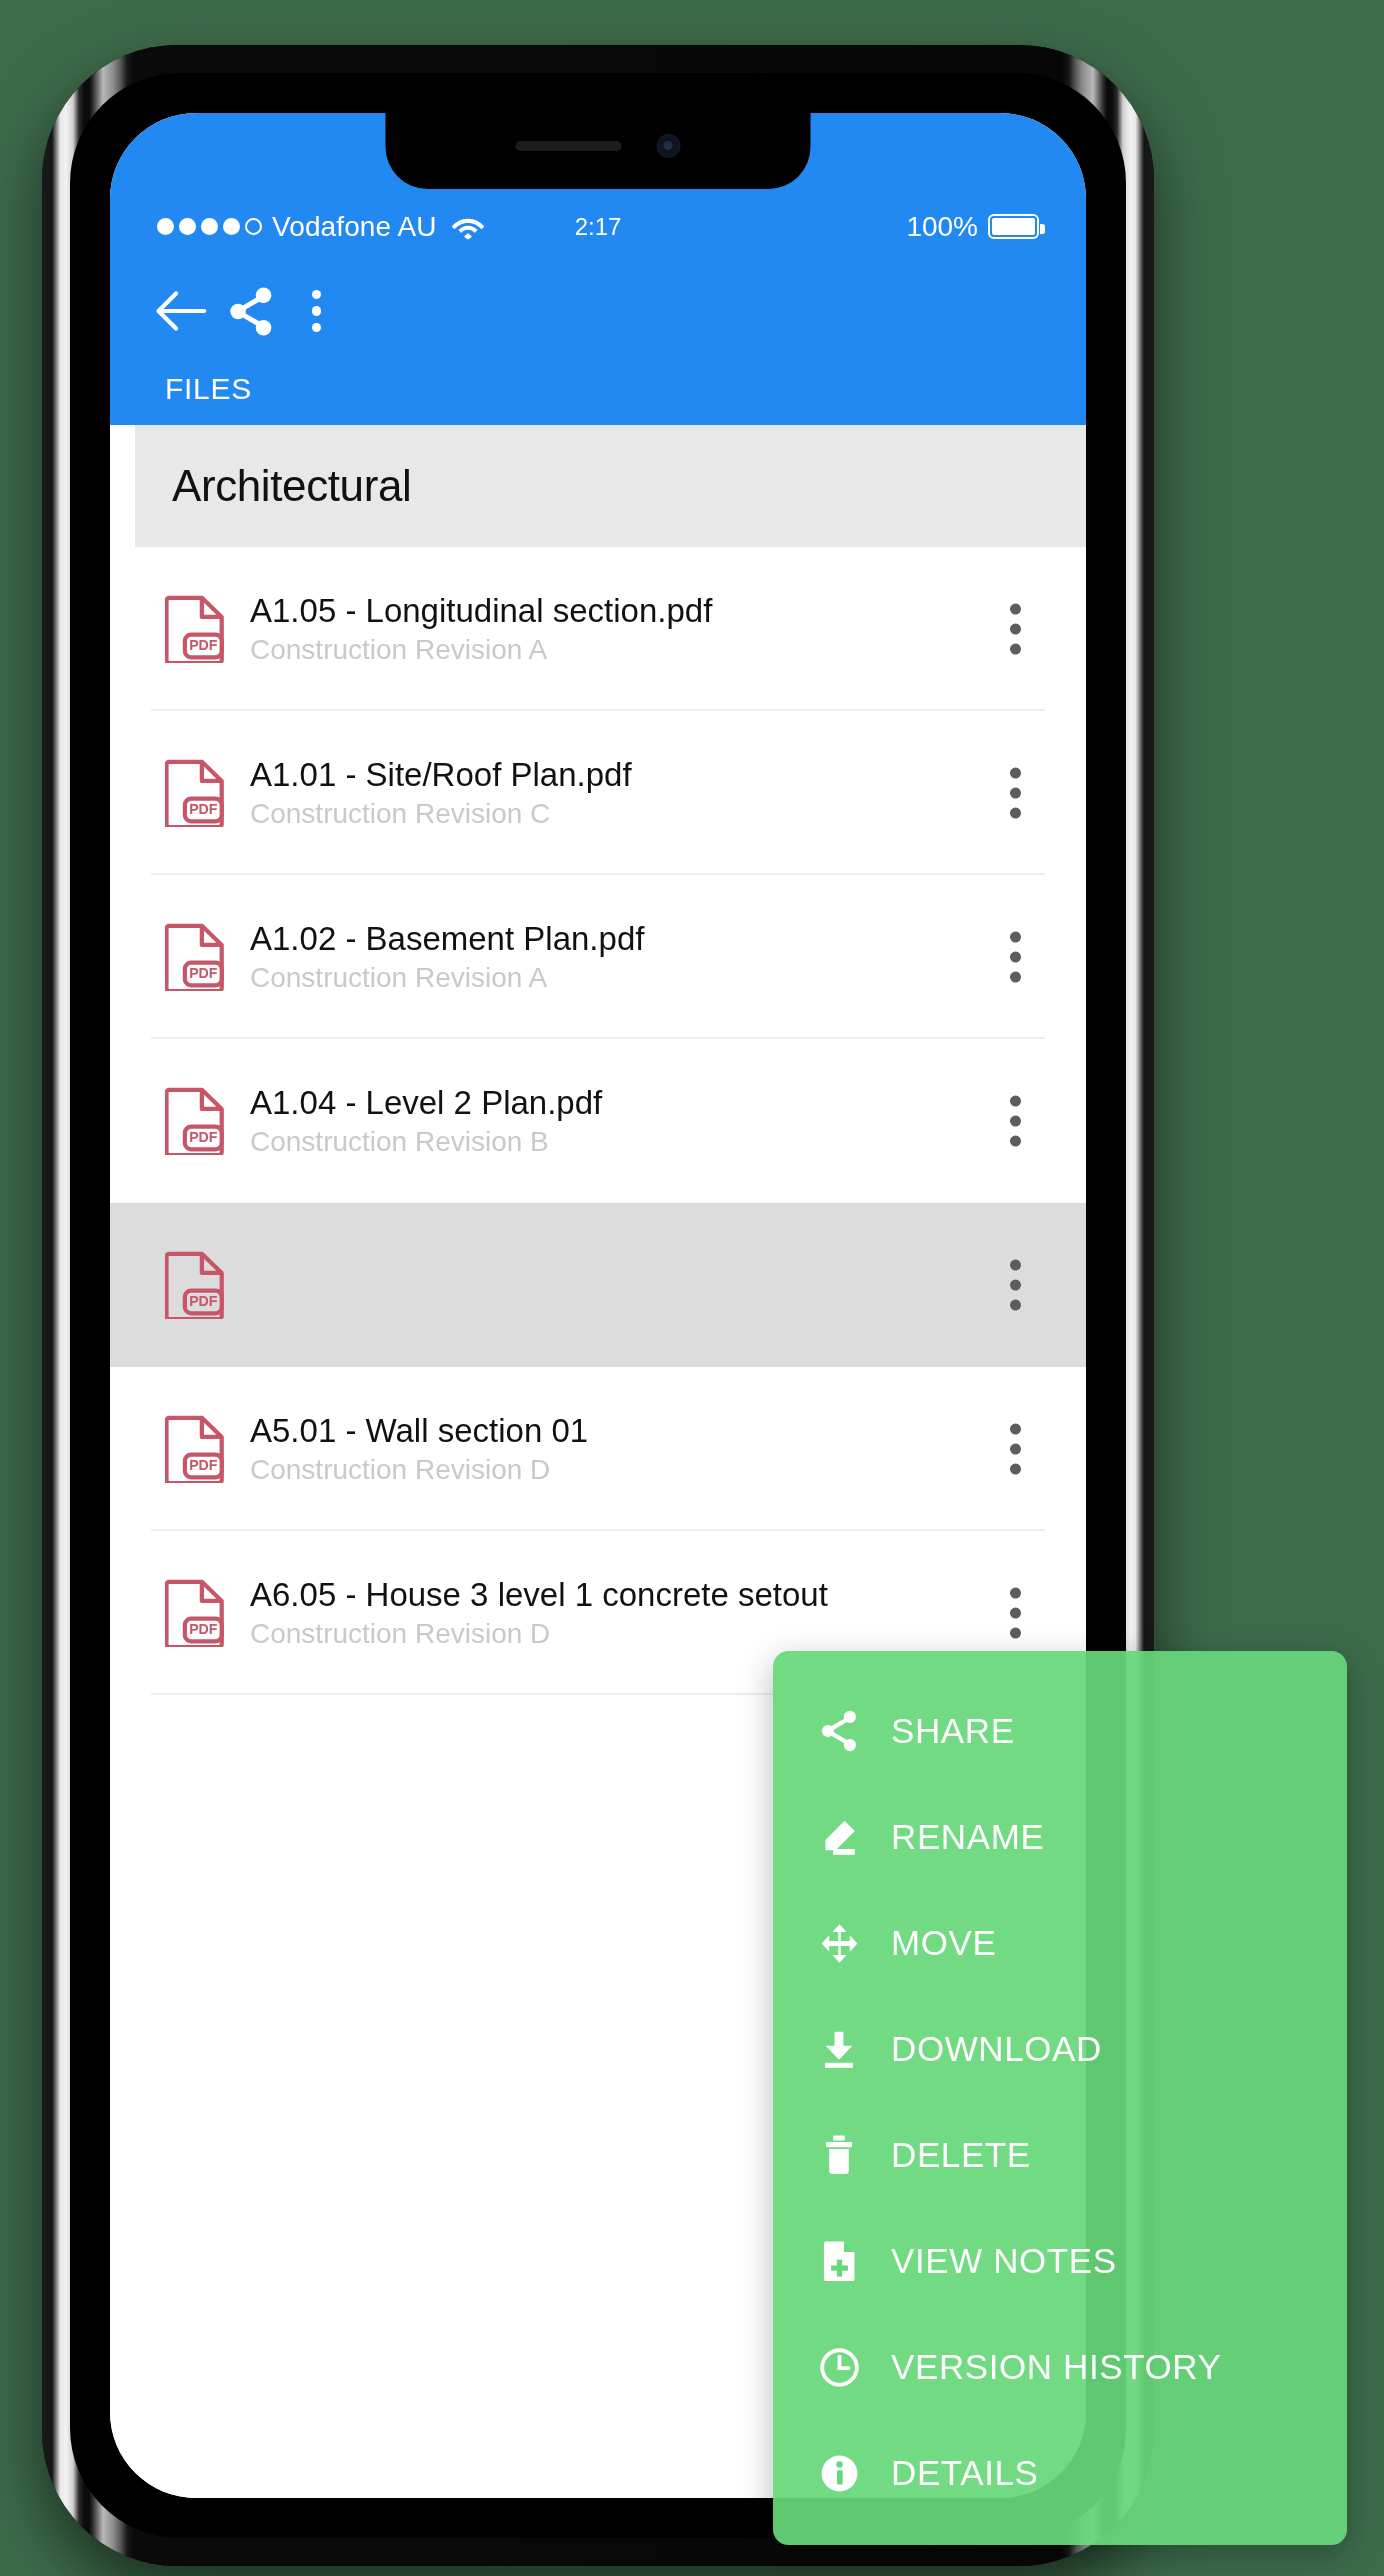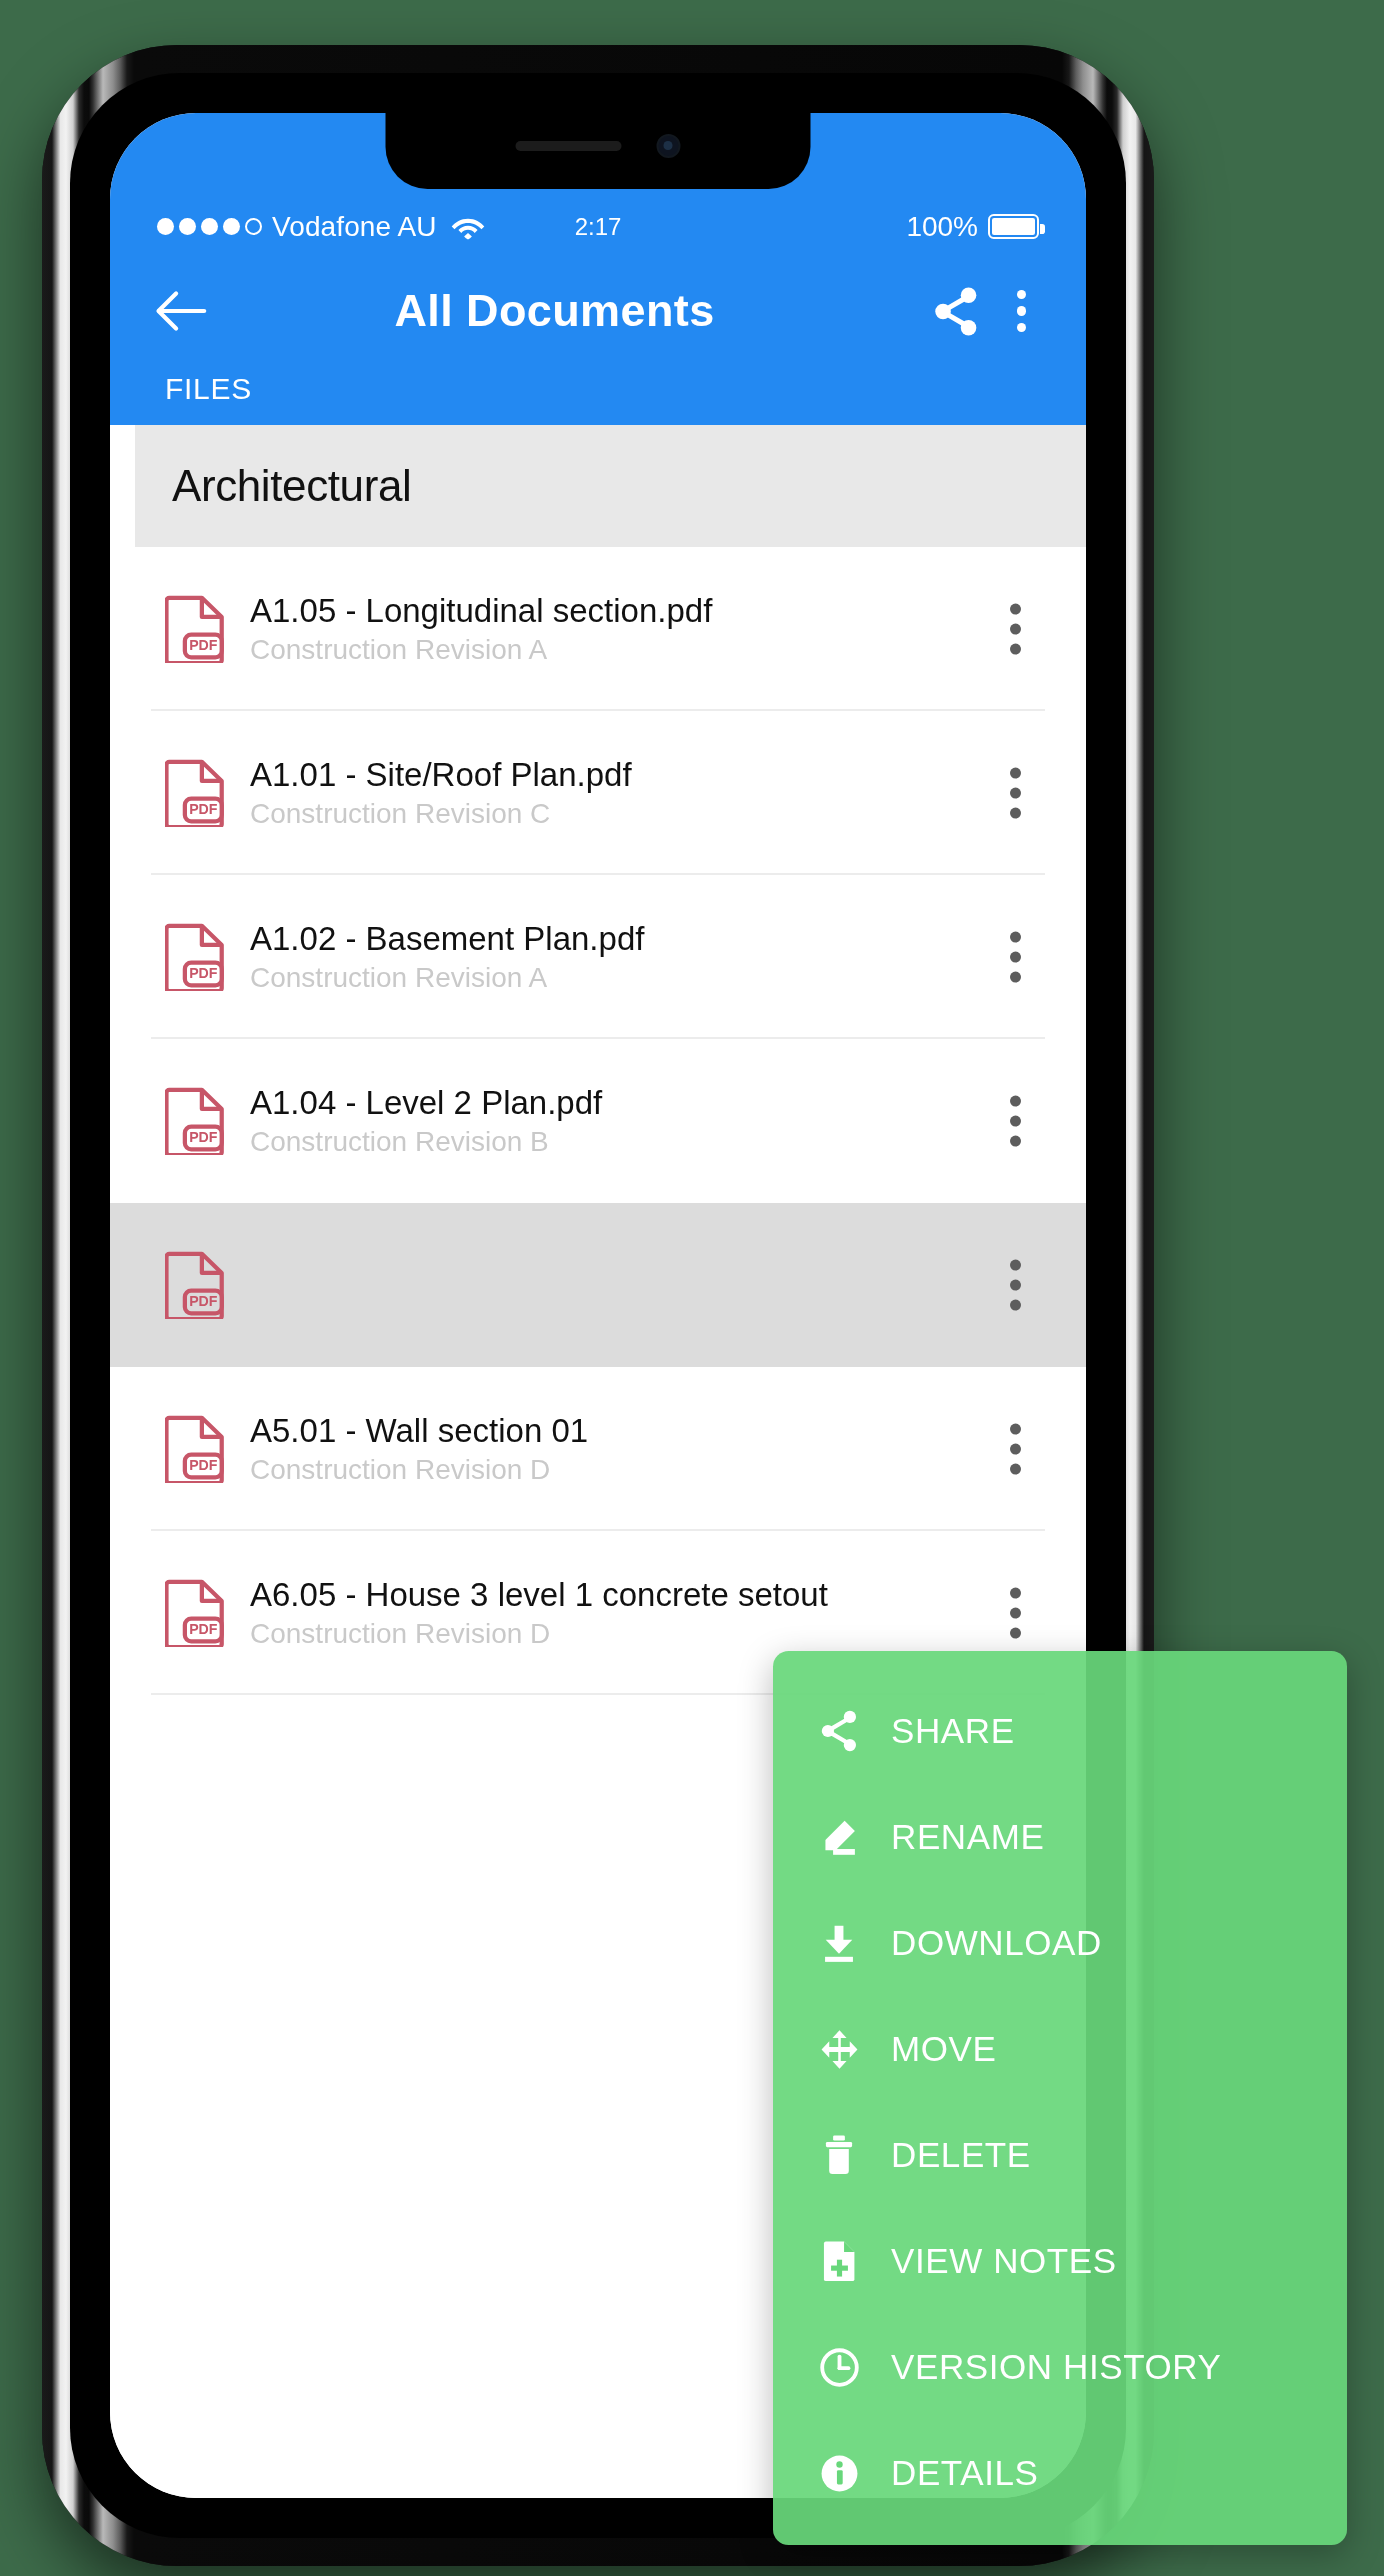--- a/index.html
+++ b/index.html
@@ -440,21 +440,20 @@
         </div>
 
         <div id="title-row">
           <div id="back-button">
             <svg width="52" height="44" viewBox="0 0 74 62">
               <path d="M30 6 L5 31 L30 56" stroke="#fff" stroke-width="6" fill="none" stroke-linecap="round" stroke-linejoin="round"></path>
               <line x1="6" y1="31" x2="70" y2="31" stroke="#fff" stroke-width="6" stroke-linecap="round"></line>
             </svg>
           </div>
 
-          <div id="page-title">All Documents</div>
 
           <div id="share-button">
             <svg width="47" height="51" viewBox="0 0 66 72">
               <circle cx="50" cy="13" r="11" fill="#fff"></circle>
               <circle cx="14" cy="36" r="11" fill="#fff"></circle>
               <circle cx="50" cy="59" r="11" fill="#fff"></circle>
               <line x1="44" y1="18" x2="20" y2="32" stroke="#fff" stroke-width="7" stroke-linecap="round"></line>
               <line x1="20" y1="40" x2="44" y2="54" stroke="#fff" stroke-width="7" stroke-linecap="round"></line>
             </svg>
           </div>
@@ -626,36 +625,36 @@
       <svg width="41" height="41" viewBox="0 0 64 64">
         <path d="M40 6 L56 22 L26 52 L10 52 L10 36 Z" fill="#fff"></path>
         <rect x="22" y="50" width="34" height="9" fill="#fff"></rect>
       </svg>
     </span>
     <span class="menu-label">RENAME</span>
   </div>
 
   <div class="menu-item">
     <span class="menu-icon">
+      <svg width="41" height="41" viewBox="0 0 64 64">
+        <path d="M32 2 L43 14 L34 14 L34 28 L48 28 L48 19 L60 32 L48 45 L48 36 L34 36 L34 50 L43 50 L32 62 L21 50 L30 50 L30 36 L16 36 L16 45 L4 32 L16 19 L16 28 L30 28 L30 14 L21 14 Z" fill="#fff"></path>
+      </svg>
+    </span>
+    <span class="menu-label">MOVE</span>
+  </div>
+
+  <div class="menu-item">
+    <span class="menu-icon">
       <svg width="38" height="41" viewBox="0 0 60 64">
         <rect x="23" y="4" width="14" height="26" fill="#fff"></rect>
         <path d="M9 26 L30 48 L51 26 Z" fill="#fff"></path>
         <rect x="8" y="53" width="44" height="8" fill="#fff"></rect>
       </svg>
     </span>
     <span class="menu-label">DOWNLOAD</span>
-  </div>
-
-  <div class="menu-item">
-    <span class="menu-icon">
-      <svg width="41" height="41" viewBox="0 0 64 64">
-        <path d="M32 2 L43 14 L34 14 L34 28 L48 28 L48 19 L60 32 L48 45 L48 36 L34 36 L34 50 L43 50 L32 62 L21 50 L30 50 L30 36 L16 36 L16 45 L4 32 L16 19 L16 28 L30 28 L30 14 L21 14 Z" fill="#fff"></path>
-      </svg>
-    </span>
-    <span class="menu-label">MOVE</span>
   </div>
 
   <div class="menu-item">
     <span class="menu-icon">
       <svg width="34" height="42" viewBox="0 0 52 64">
         <rect x="17" y="2" width="18" height="8" rx="2" fill="#fff"></rect>
         <rect x="6" y="12" width="40" height="8" rx="2" fill="#fff"></rect>
         <path d="M11 23 h30 v33 a5 5 0 0 1 -5 5 h-20 a5 5 0 0 1 -5 -5 z" fill="#fff"></path>
       </svg>
     </span>

